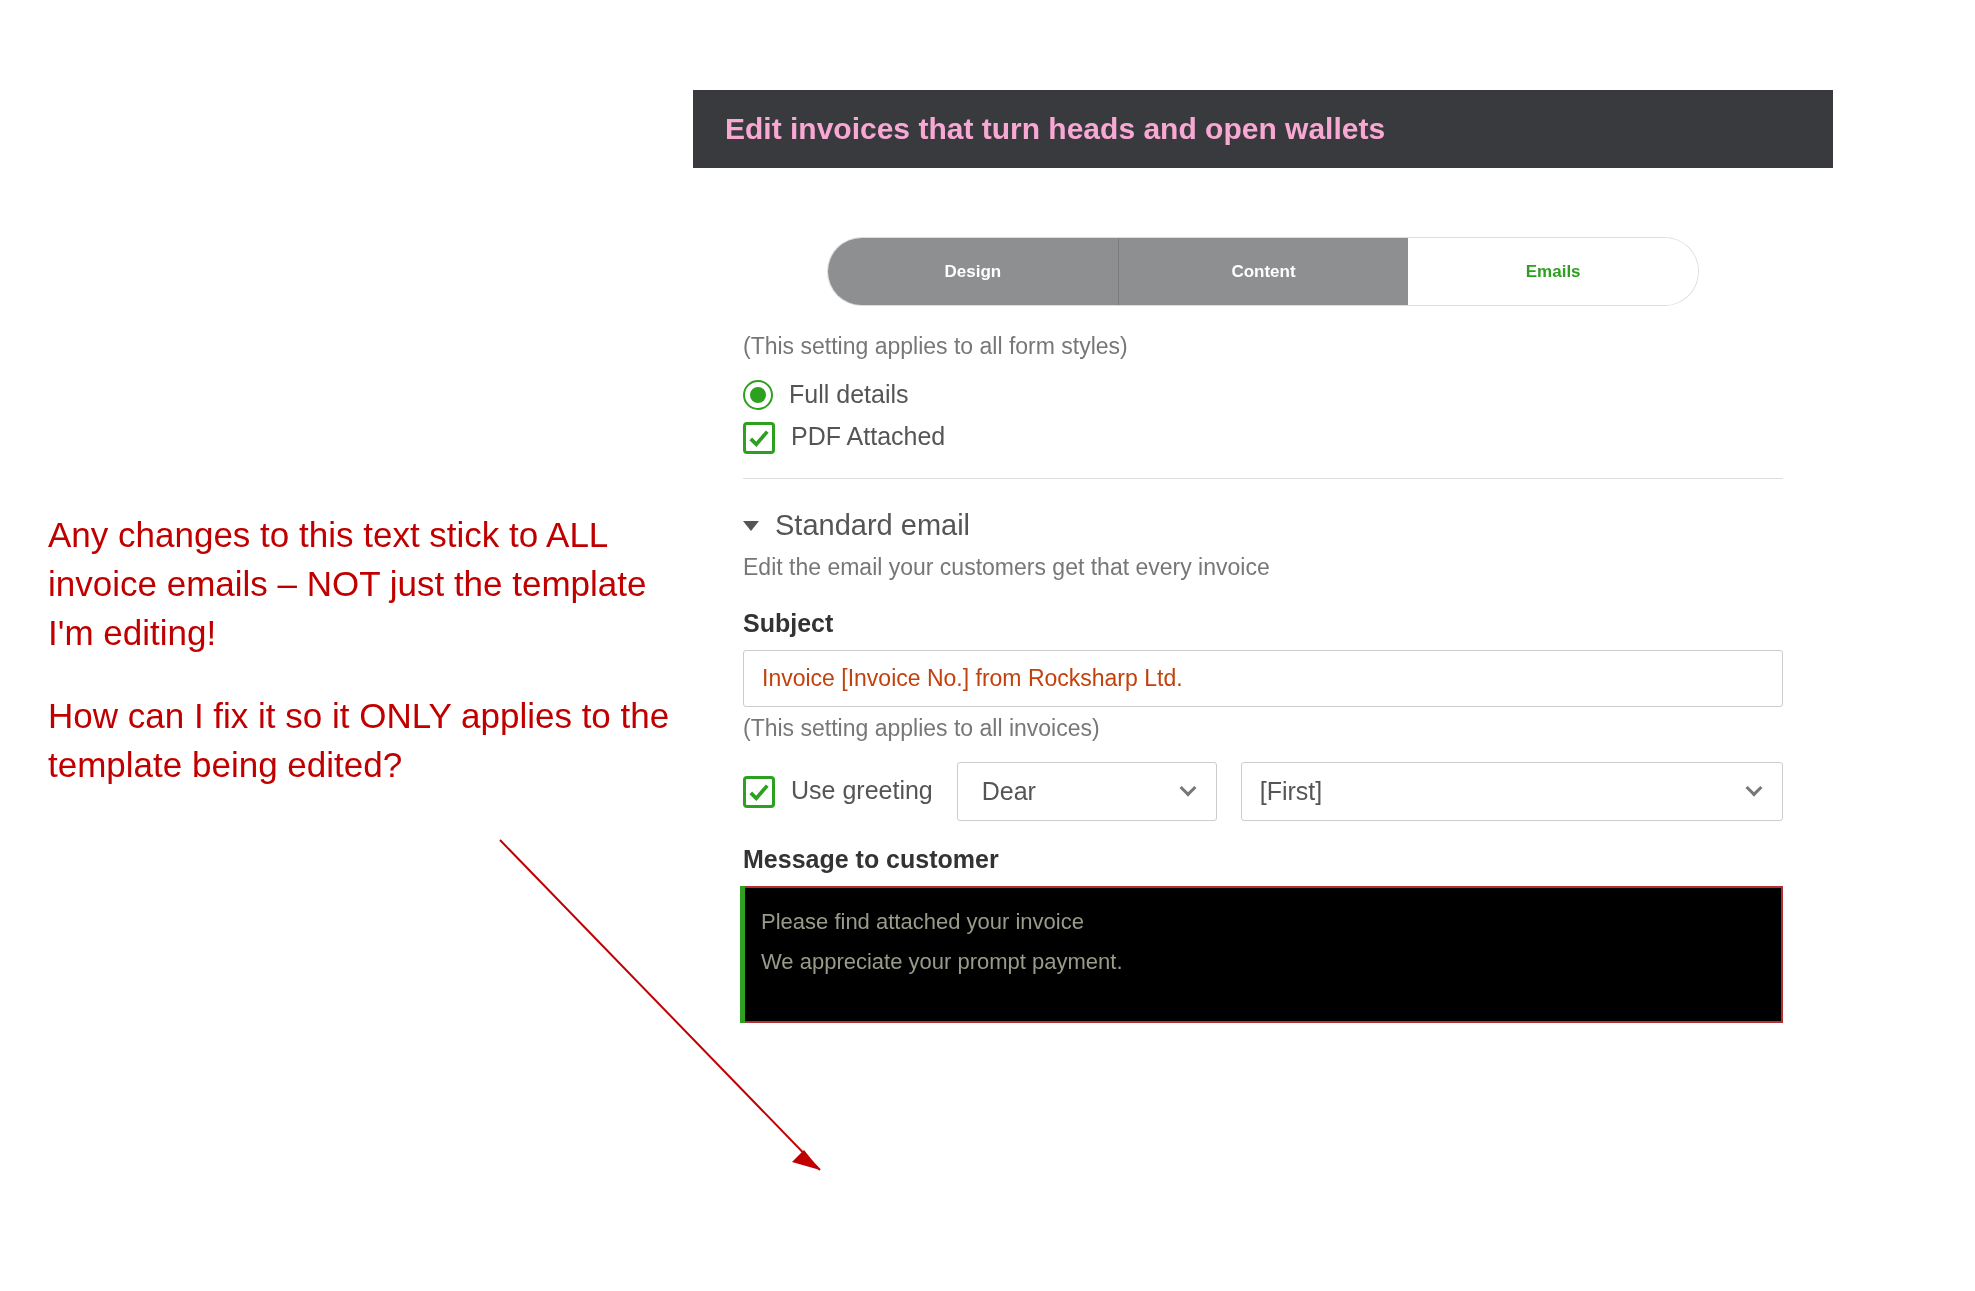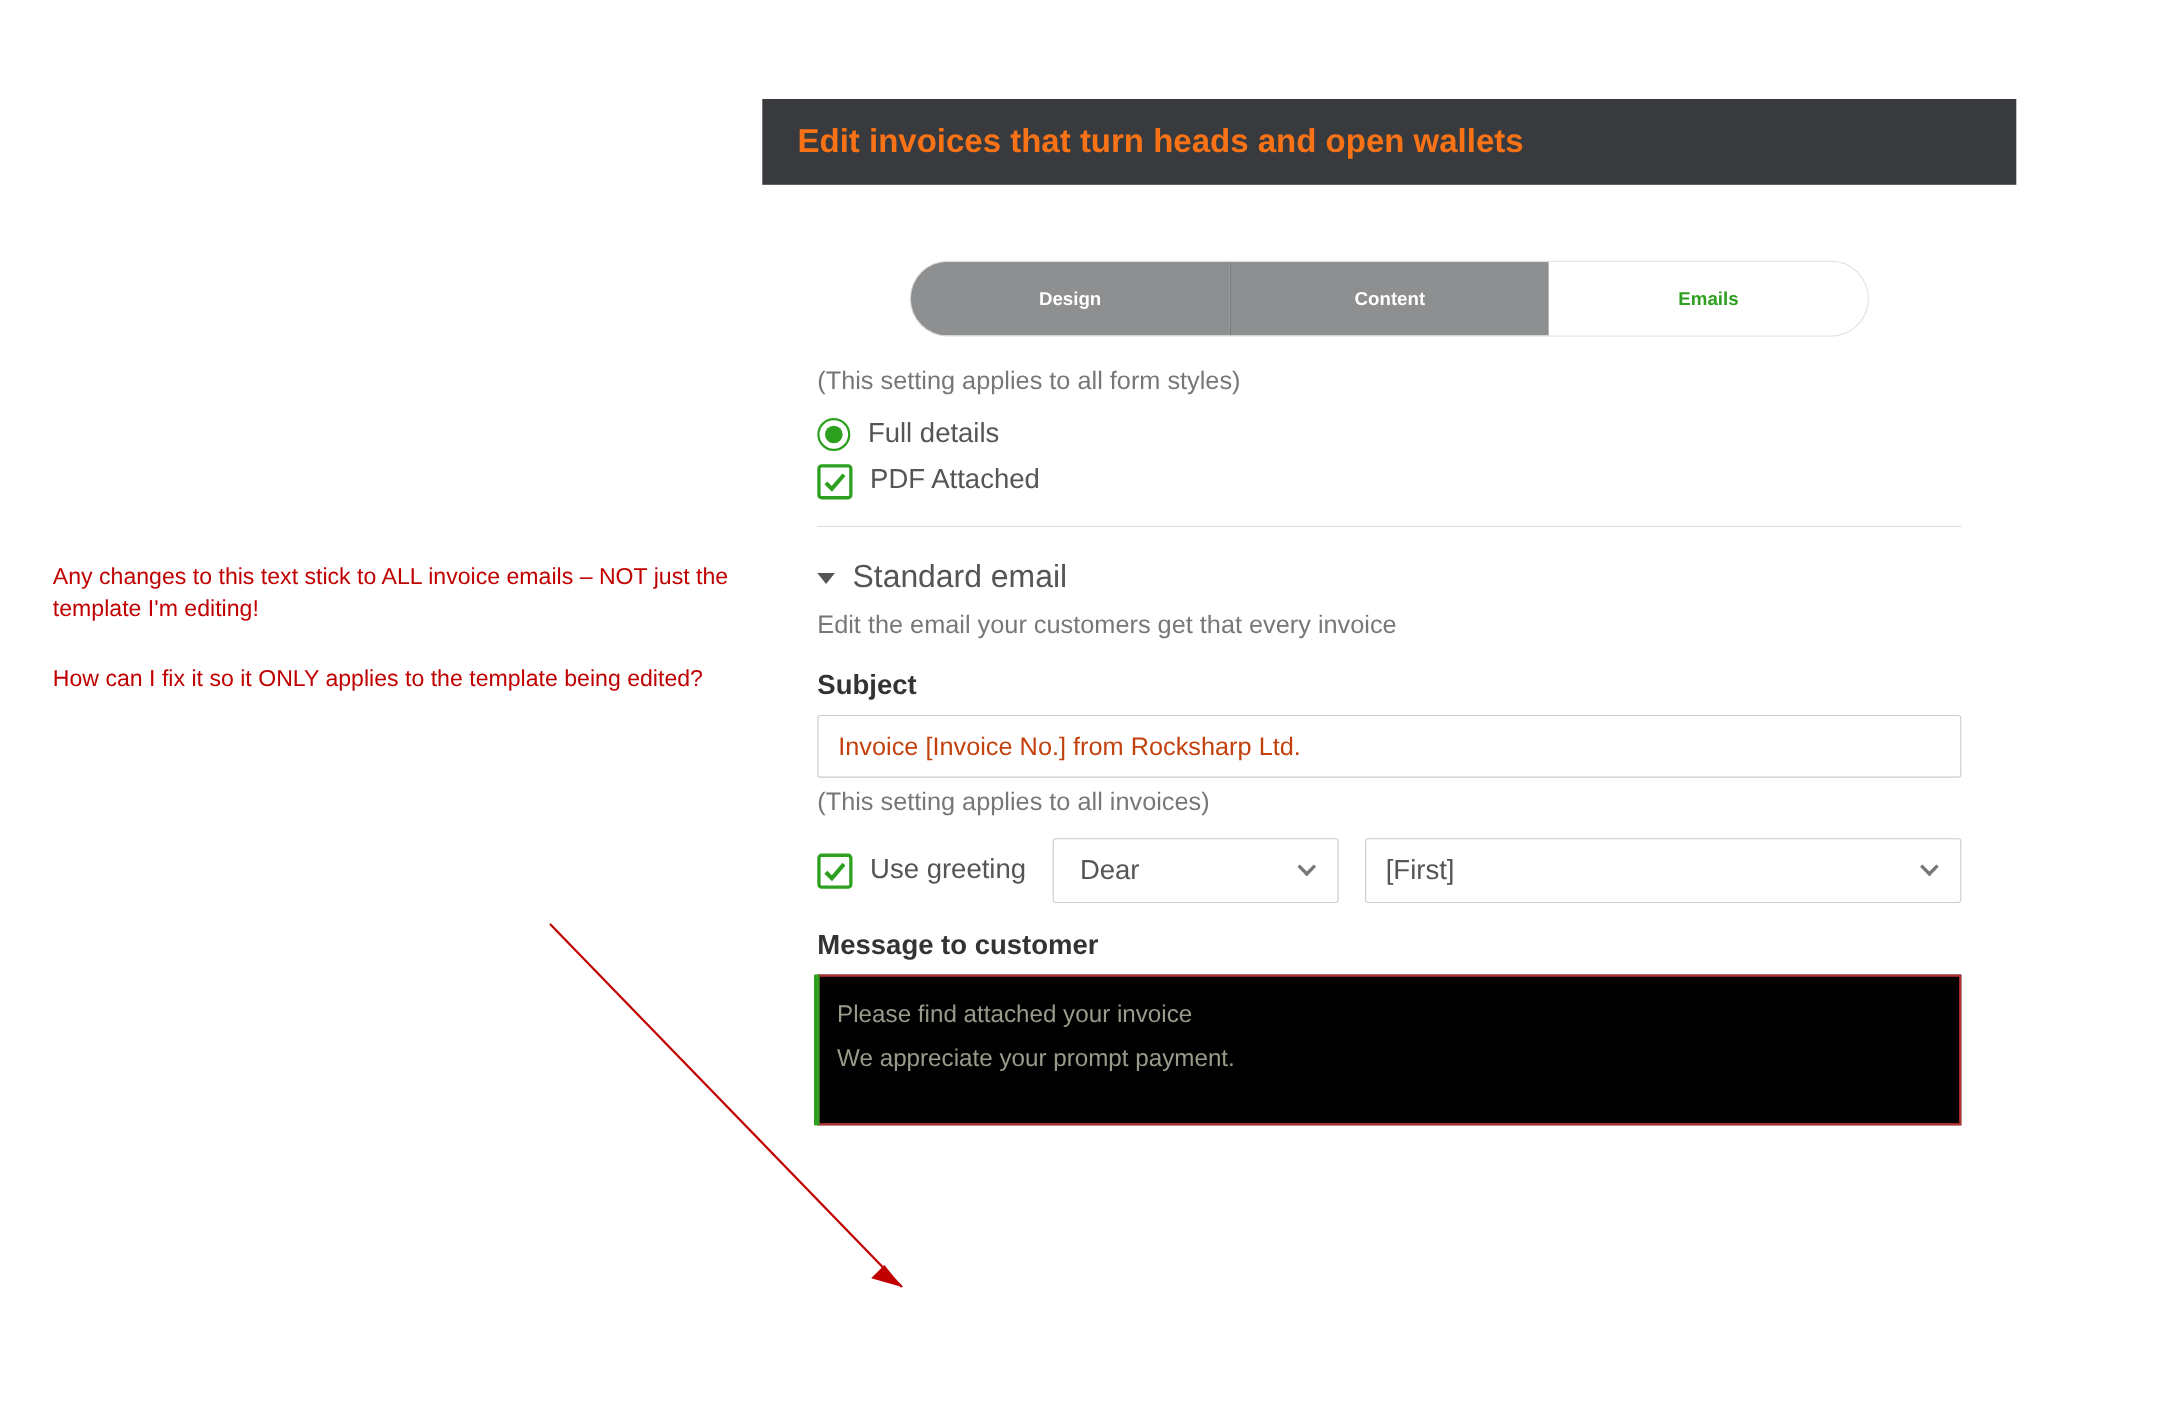--- a/index.html
+++ b/index.html
@@ -14,21 +14,21 @@
     color: #333;
   }
 
   
   .annotation {
     position: absolute;
     left: 48px;
     top: 510px;
     width: 640px;
     color: #c00000;
-    font-size: 21px;
+    font-size: 35px;
     line-height: 1.4;
   }
   .annotation p { margin: 0 0 34px 0; }
   .arrow-svg {
     position: absolute;
     left: 490px;
     top: 830px;
     width: 420px;
     height: 380px;
     pointer-events: none;
@@ -36,21 +36,21 @@
 
   
   .panel {
     position: absolute;
     left: 693px;
     top: 90px;
     width: 1140px;
   }
   .panel-header {
     background: #393a3d;
-    color: #f97316;
+    color: #f9a8d4;
     font-size: 30px;
     font-weight: 700;
     padding: 22px 32px;
   }
 
   
   .tabs {
     margin: 70px auto 28px auto;
     width: 870px;
     height: 67px;

